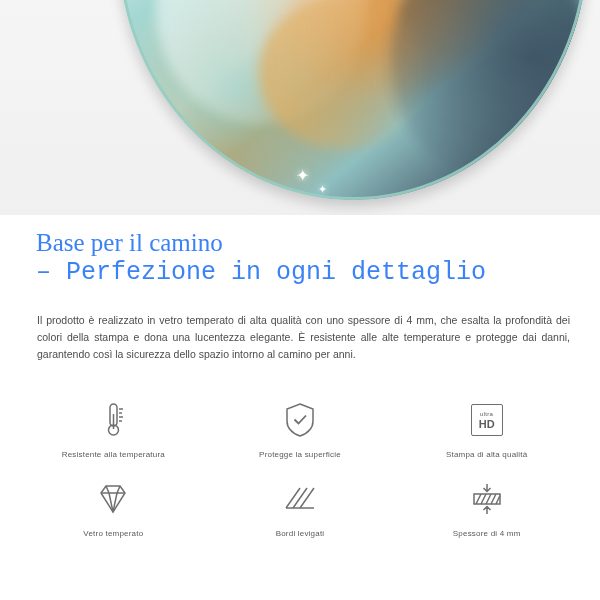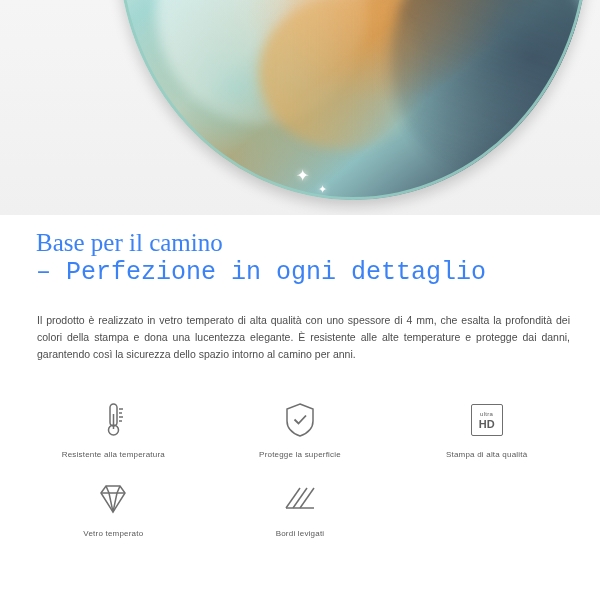--- a/index.html
+++ b/index.html
@@ -230,15 +230,26 @@
         <svg width="40" height="34" viewBox="0 0 40 34" fill="none" stroke="#6f6f6f" stroke-width="1.5">
           <path d="M6 26 L20 6"></path>
           <path d="M13 26 L27 6"></path>
           <path d="M20 26 L34 6"></path>
           <path d="M6 26 H34"></path>
         </svg>
       </div>
       <div class="feature-label">Bordi levigati</div>
     </div>
 
+    <div class="feature">
+      <div class="feature-icon">
+        <svg width="40" height="36" viewBox="0 0 40 36" fill="none" stroke="#6f6f6f" stroke-width="1.5">
+          <path d="M20 3 V10 M16.5 7 L20 10.5 L23.5 7"></path>
+          <path d="M20 33 V26 M16.5 29 L20 25.5 L23.5 29"></path>
+          <rect x="7" y="13" width="26" height="10"></rect>
+          <path d="M9 23 L14 13 M14 23 L19 13 M19 23 L24 13 M24 23 L29 13 M29 23 L33 14.5"></path>
+        </svg>
+      </div>
+      <div class="feature-label">Spessore di 4 mm</div>
+    </div>
 
   </div>
 </div>
 
 </body></html>

